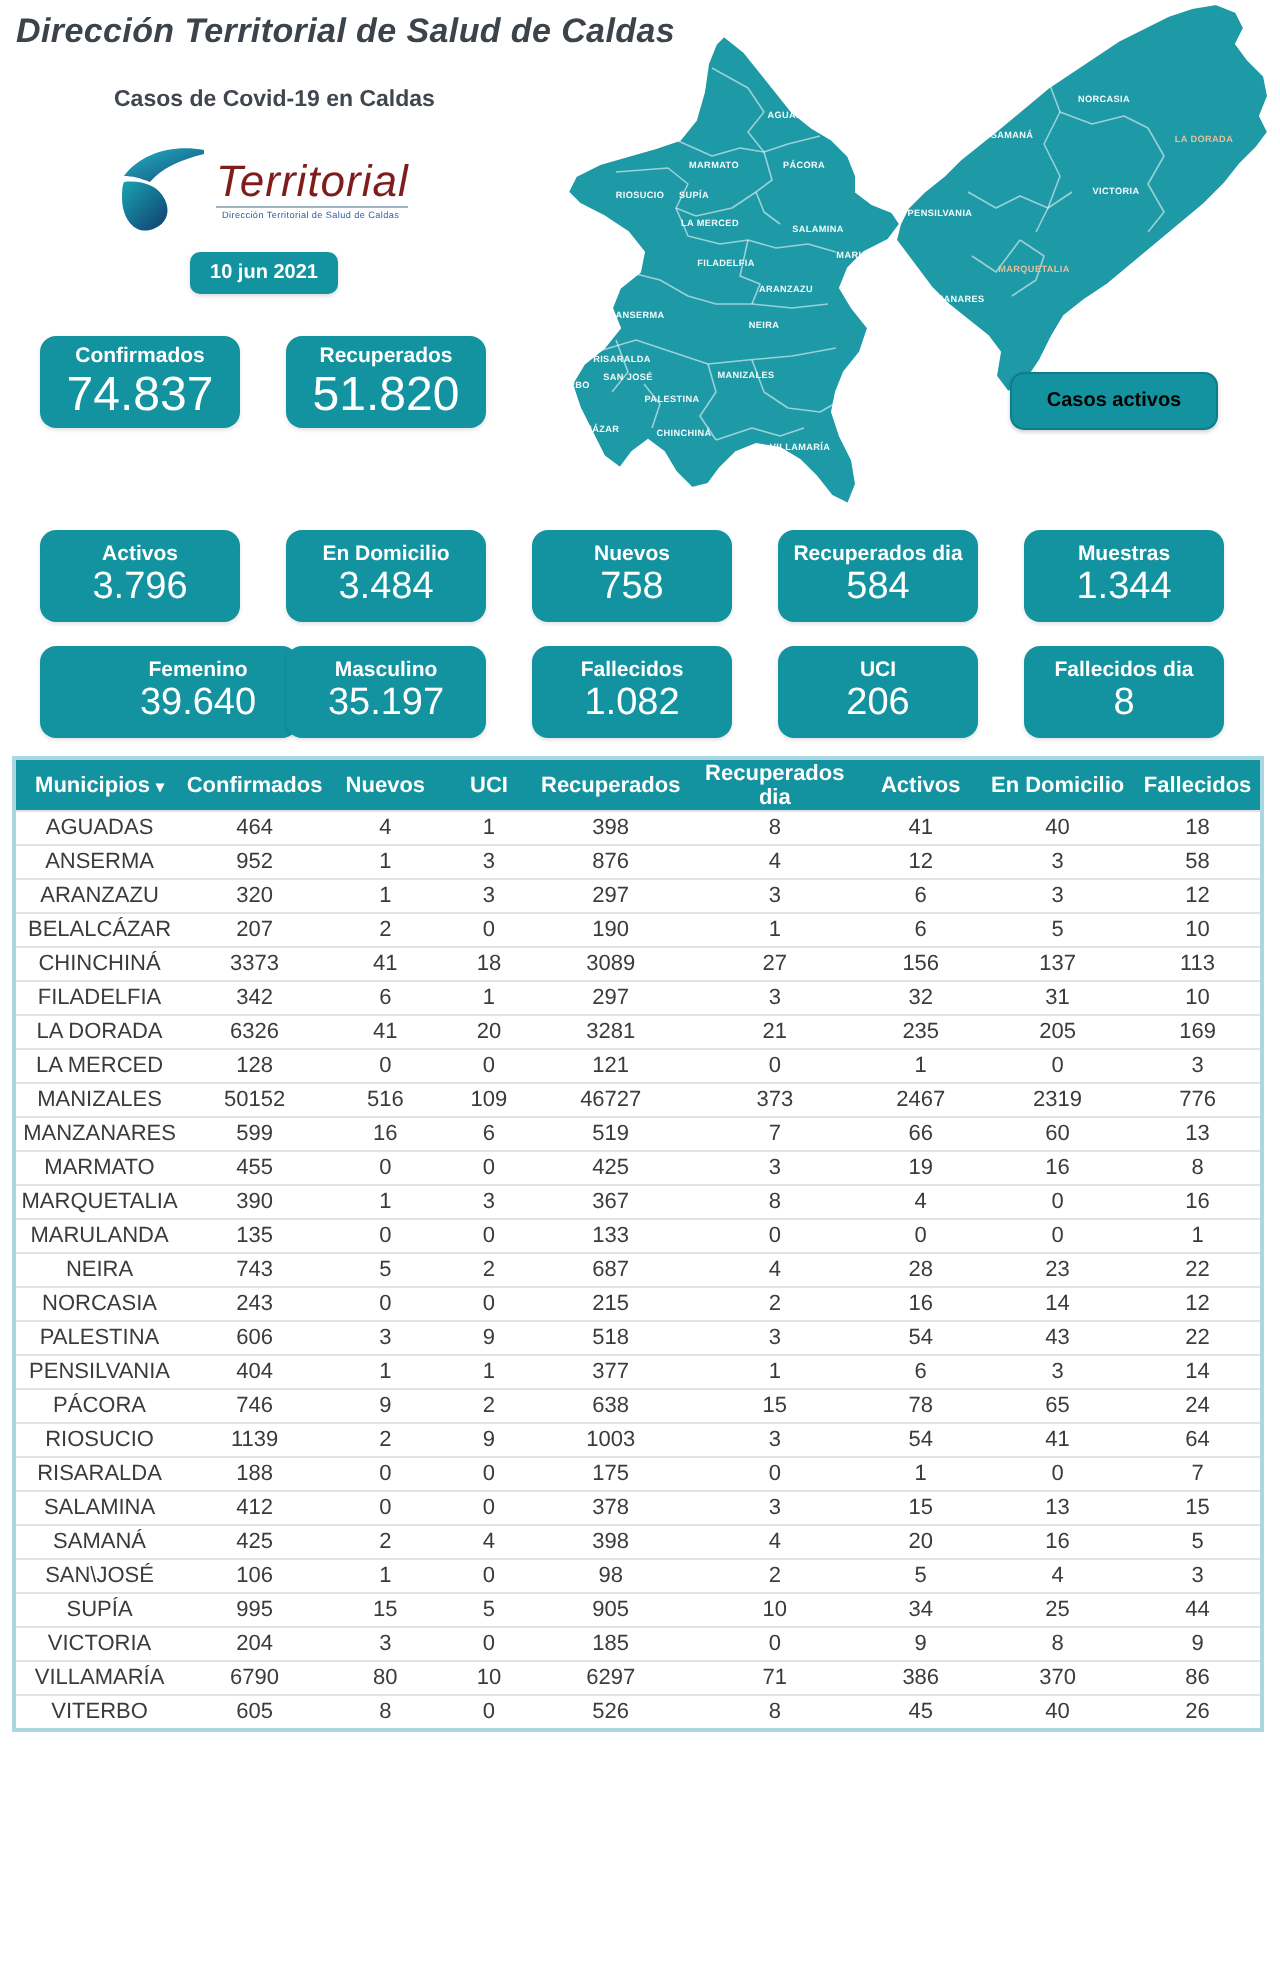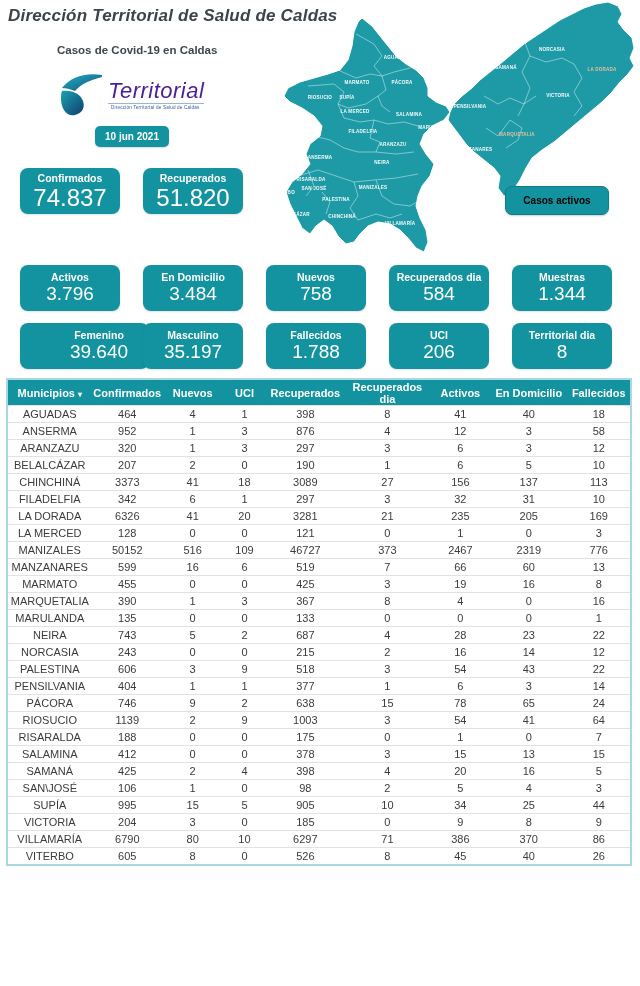--- a/index.html
+++ b/index.html
@@ -13,21 +13,21 @@
     color:#3c434b;letter-spacing:.2px;
   }
   .subtitle{
     position:absolute;left:57px;top:44px;
     font-size:11.5px;font-weight:bold;color:#3f464e;
   }
   .logo{position:absolute;left:60px;top:72px;display:flex;align-items:flex-start;}
   .logo svg{width:44px;height:46px;}
   .logo-textwrap{margin-left:4px;margin-top:8px;}
   .logo-text{
-    font-size:22px;font-style:italic;color:#4c1d95;font-weight:500;
+    font-size:22px;font-style:italic;color:#7f1d1d;font-weight:500;
     letter-spacing:.5px;line-height:1;text-align:right;
   }
   .logo-caption{
     font-size:4.6px;color:#2a5e9e;letter-spacing:.2px;margin-top:1px;padding-left:3px;
     border-top:1px solid #9fb4c4;padding-top:1px;white-space:nowrap;
   }
   .date-badge{
     position:absolute;left:95px;top:126px;width:74px;height:21px;
     background:#12939f;border-radius:5px;color:#fff;
     font-size:10px;font-weight:bold;display:flex;align-items:center;justify-content:center;
@@ -206,28 +206,28 @@
     <div class="card small" style="left: 20px; top: 323px; padding-left: 29px;">
       <div class="lbl">Femenino</div>
       <div class="val">39.640</div>
     </div>
     <div class="card small" style="left: 143px; top: 323px;">
       <div class="lbl">Masculino</div>
       <div class="val">35.197</div>
     </div>
     <div class="card small" style="left: 266px; top: 323px;">
       <div class="lbl">Fallecidos</div>
-      <div class="val">1.788</div>
+      <div class="val">1.082</div>
     </div>
     <div class="card small" style="left: 389px; top: 323px;">
       <div class="lbl">UCI</div>
       <div class="val">206</div>
     </div>
     <div class="card small" style="left: 512px; top: 323px;">
-      <div class="lbl">Territorial dia</div>
+      <div class="lbl">Fallecidos dia</div>
       <div class="val">8</div>
     </div>
   </div>
 
 <div class="table-wrap">
   <table>
     <thead>
         <tr id="thead-row">
           <th>Municipios<span class="sort-icon">▾</span></th>
           <th>Confirmados</th>

